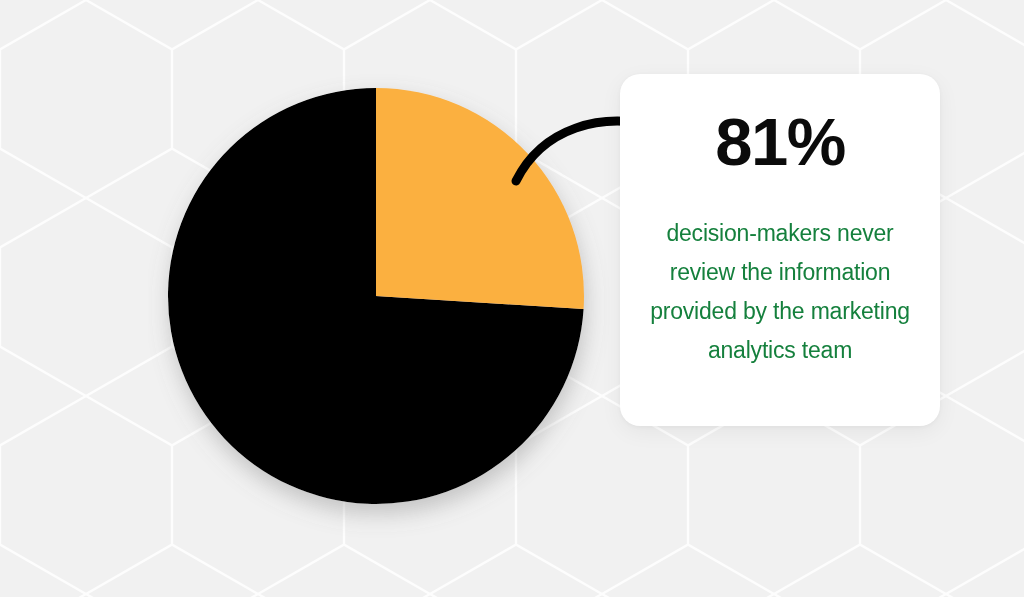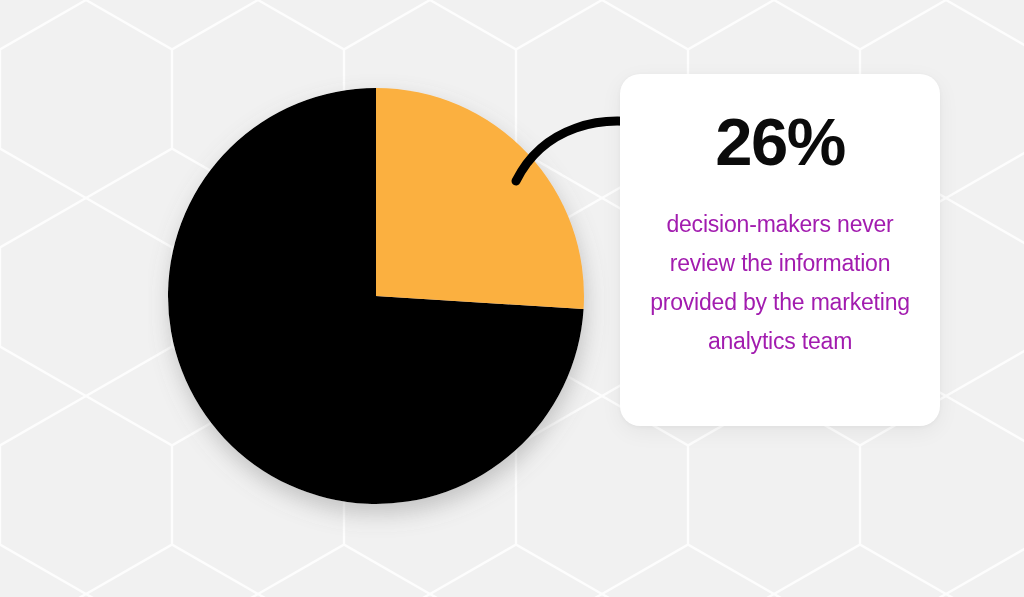--- a/index.html
+++ b/index.html
@@ -82,23 +82,23 @@
     color: #0b0b0b;
     margin: 0 0 26px 0;
     text-align: center;
   }
 
   #stat-description {
     font-family: "Liberation Sans", sans-serif;
     font-size: 23px;
     font-weight: 400;
     line-height: 39px;
-    color: #a21caf;
+    color: #15803d;
     text-align: center;
-    margin: 4px;
+    margin: 13px;
     max-width: 290px;
     letter-spacing: -0.2px;
   }
 </style>
 </head>
 <body>
 
 <div id="stage">
 
   <svg id="hex-bg" viewBox="0 0 1024 597" preserveAspectRatio="none" aria-hidden="true">
@@ -135,17 +135,17 @@
 
   <svg id="arrow-svg" viewBox="0 0 200 115">
     <g fill="none" stroke="#000000" stroke-width="9" stroke-linecap="round" stroke-linejoin="round">
       <path d="M 21 96 C 46 46, 104 22, 174 45"></path>
       <path d="M 154 16 L 178 47"></path>
       <path d="M 133 53 L 178 47"></path>
     </g>
   </svg>
 
   <div id="callout-card">
-    <div id="stat-value">26%</div>
+    <div id="stat-value">81%</div>
     <div id="stat-description">decision-makers never review the information provided by the marketing analytics team</div>
   </div>
 
 </div>
 
 </body></html>

